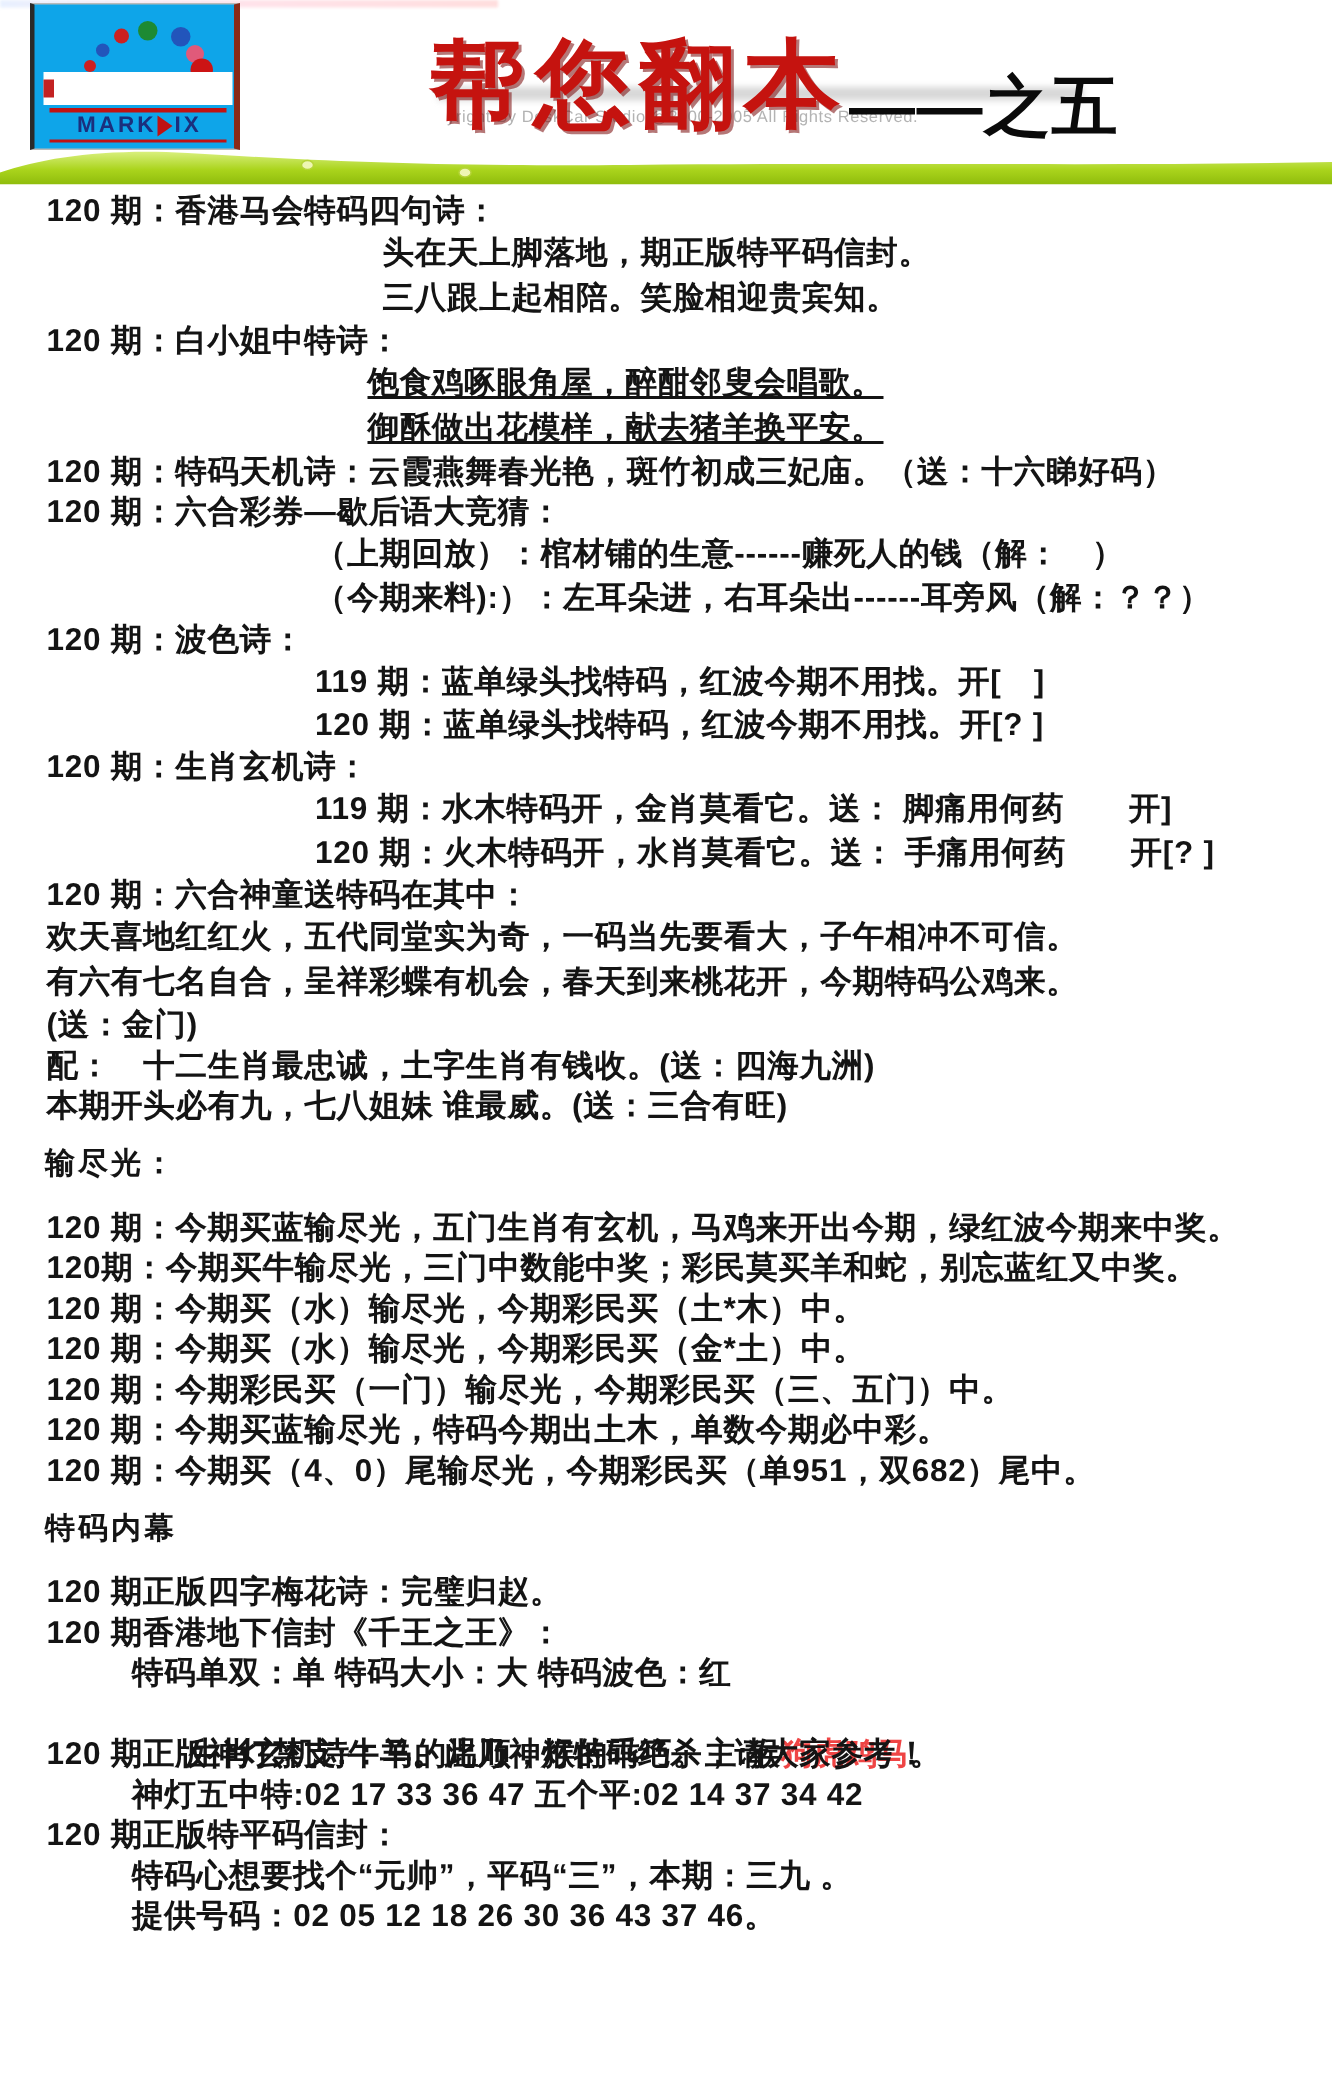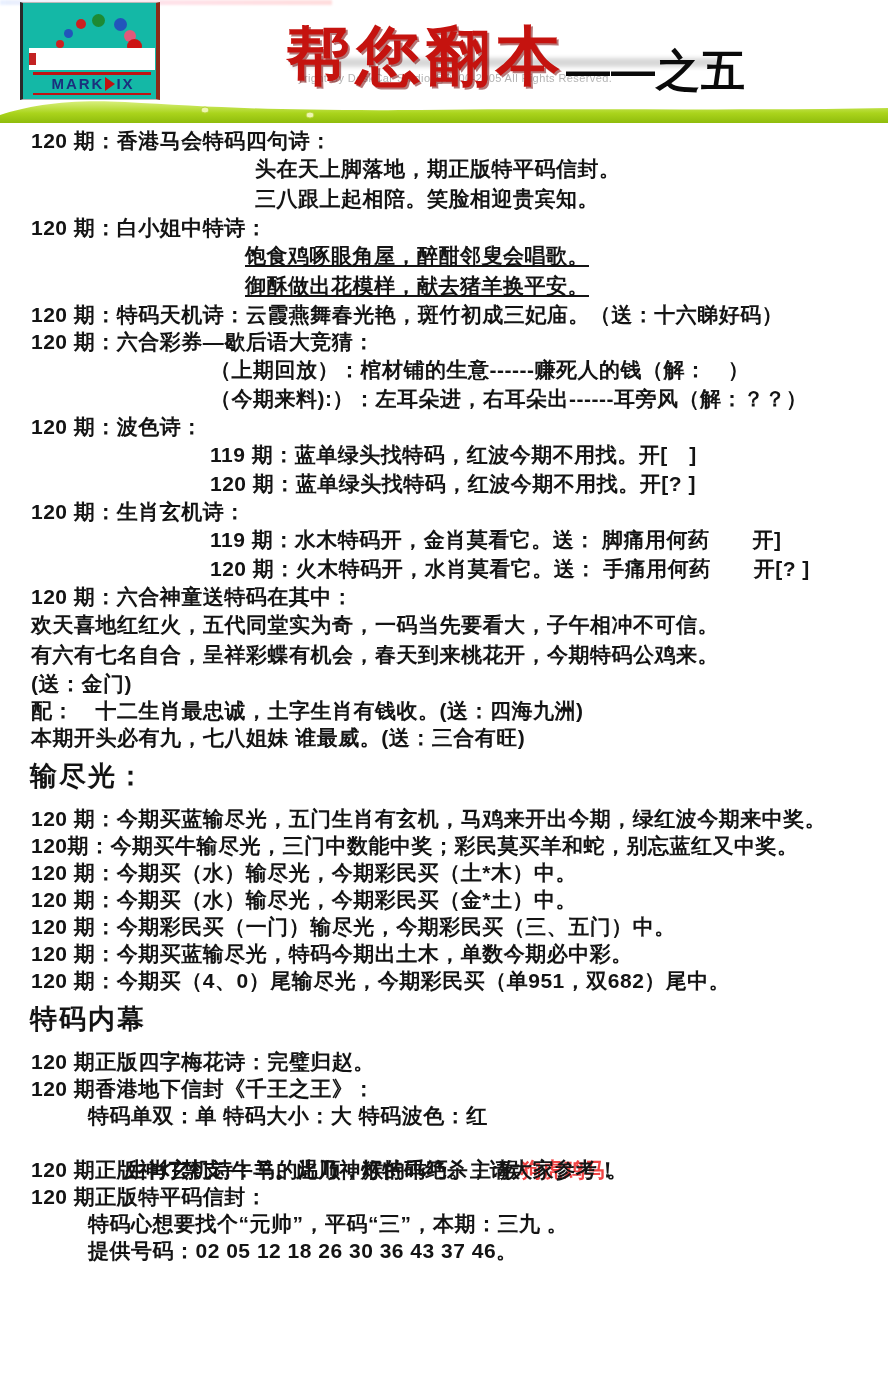--- a/index.html
+++ b/index.html
@@ -3,21 +3,21 @@
 <meta charset="utf-8">
 <style>
   html,body{margin:0;padding:0;background:#ffffff;}
   .page{position:relative;width:888px;height:1388px;background:#ffffff;overflow:hidden;
         font-family:"Liberation Sans", sans-serif;color:#141414;}
   
   .header{position:absolute;top:0;left:0;width:888px;height:122px;}
   .noise{position:absolute;top:0;left:556;width:332px;height:5px;
          background:linear-gradient(90deg,rgba(140,180,255,.20),rgba(255,140,170,.25),rgba(255,120,120,.25));
          filter:blur(1px);}
-  .logo{position:absolute;top:2px;left:20px;width:140px;height:98px;background:#14b8a6;
+  .logo{position:absolute;top:2px;left:20px;width:140px;height:98px;background:#0ea5e9;
         border:1px solid #b9b9b9;border-left:3px solid #2a2a2a;border-right:4px solid #8a2a18;box-sizing:border-box;}
   .dot{position:absolute;border-radius:50%;}
   .d1{left:33px;top:37px;width:8px;height:8px;background:#cc2020;}
   .d2{left:41px;top:26px;width:9px;height:9px;background:#2255bb;}
   .d3{left:53px;top:16px;width:10px;height:10px;background:#cc2020;}
   .d4{left:69px;top:11px;width:13px;height:13px;background:#1d8a33;}
   .d5{left:91px;top:15px;width:13px;height:13px;background:#2255bb;}
   .d6{left:101px;top:27px;width:12px;height:12px;background:#e05a7a;}
   .d7{left:104px;top:36px;width:15px;height:15px;background:#cc1414;}
   .d8{left:31px;top:50px;width:5px;height:5px;background:#9a8410;}
@@ -39,21 +39,21 @@
   .hill{position:absolute;left:0;top:97px;width:888px;height:26px;}
   
   .content{position:absolute;top:127px;left:0;width:888px;}
   .line{white-space:pre;font-weight:bold;font-size:21px;letter-spacing:.5px;
         height:27px;line-height:27px;padding-left:31px;}
   .poem{height:30px;line-height:30px;padding-left:255px;}
   .p2{padding-left:245px;text-decoration:underline;}
   .sub{height:29px;line-height:29px;padding-left:178px;margin-left:32px;}
   .num{padding-left:88px;}
   .h30{height:30px;line-height:30px;}
-  .heading{font-size:27px;font-weight:bold;height:34px;line-height:34px;margin:8px 0 12px 0;
+  .heading{font-size:20px;font-weight:bold;height:34px;line-height:34px;margin:8px 0 12px 0;
            padding-left:30px;letter-spacing:2px;white-space:pre;}
   .faded{color:#ef4444;}
 </style>
 </head>
 <body>
 
 <div class="page">
 
   <div class="header">
     <div class="noise"></div>
@@ -132,18 +132,19 @@
     <div class="line">120 期：今期买蓝输尽光，特码今期出土木，单数今期必中彩。</div>
     <div class="line">120 期：今期买（4、0）尾输尽光，今期彩民买（单951，双682）尾中。</div>
     <h2 class="heading">特码内幕</h2>
     <div class="line">120 期正版四字梅花诗：完璧归赵。</div>
     <div class="line">120 期香港地下信封《千王之王》：</div>
     <div class="line num">特码单双：单 特码大小：大 特码波色：红</div>
     <div class="line num">
       <span>生肖玄机诗：马的温顺，猴的乖巧。主:猴</span><span class="faded">狗虎鸡马</span><span>。</span>
     </div>
     <div class="line">120 期正版神灯禁支:牛羊。此乃神灯特码绝杀，请大家参考！</div>
+    <div class="line num">神灯五中特:02 17 33 36 47 五个平:02 14 37 34 42</div>
     <div class="line">120 期正版特平码信封：</div>
     <div class="line num">特码心想要找个“元帅”，平码“三”，本期：三九 。</div>
     <div class="line num">提供号码：02 05 12 18 26 30 36 43 37 46。</div>
   </div>
 
 </div>
 
 </body></html>

